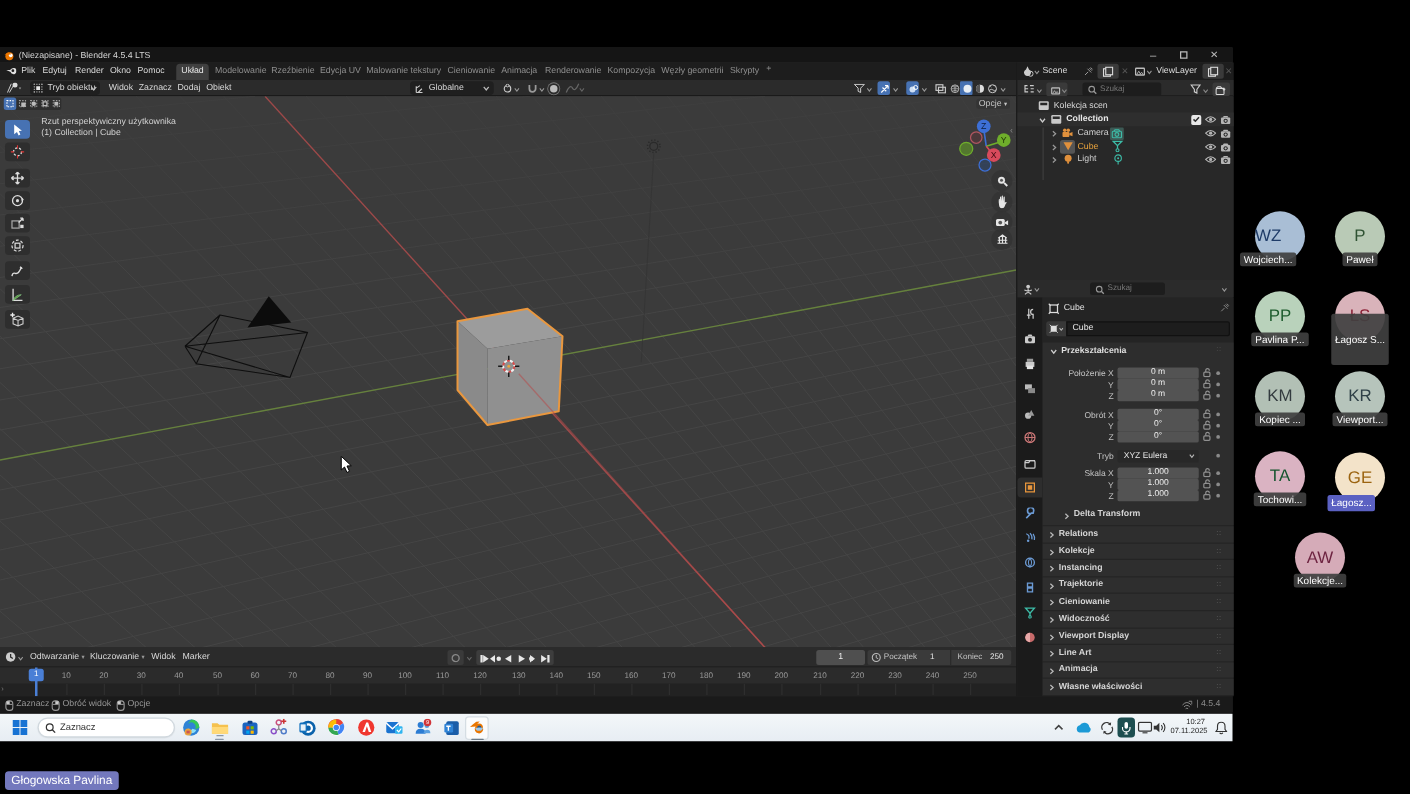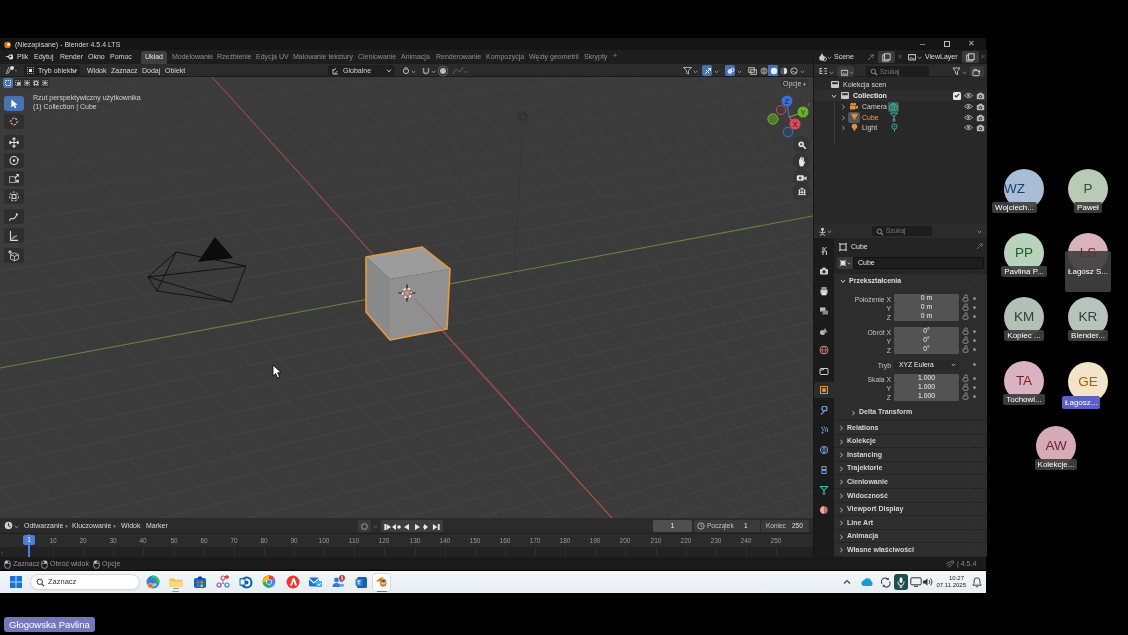--- a/index.html
+++ b/index.html
@@ -1044,22 +1044,22 @@
       <span class="abs" style="left:992px;top:203px;width:64px;text-align:left;font-size:8px;white-space:nowrap"><span style="background:rgba(64,64,64,0.92);color:#fff;border-radius:2px;padding:1px 3px">Wojciech...</span></span>
       <span class="abs" style="left:1068px;top:169px;width:40px;height:40px;border-radius:50%;background:#b9cab6;color:#2f5233;font-size:13.5px;text-align:center;line-height:40px">P</span>
       <span class="abs" style="left:1056px;top:203px;width:64px;text-align:center;font-size:8px;white-space:nowrap"><span style="background:rgba(64,64,64,0.92);color:#fff;border-radius:2px;padding:1px 3px">Paweł</span></span>
       <span class="abs" style="left:1004px;top:233px;width:40px;height:40px;border-radius:50%;background:#b9d2bb;color:#1e5c2e;font-size:13.5px;text-align:center;line-height:40px">PP</span>
       <span class="abs" style="left:992px;top:267px;width:64px;text-align:center;font-size:8px;white-space:nowrap"><span style="background:rgba(64,64,64,0.92);color:#fff;border-radius:2px;padding:1px 3px">Pavlina P...</span></span>
       <span class="abs" style="left:1068px;top:233px;width:40px;height:40px;border-radius:50%;background:#d9b3ba;color:#8c2136;font-size:13.5px;text-align:center;line-height:40px">ŁS</span>
       <span class="abs" style="left:1056px;top:267px;width:64px;text-align:center;font-size:8px;white-space:nowrap"><span style="background:rgba(64,64,64,0.92);color:#fff;border-radius:2px;padding:16px 3px">Łagosz S...</span></span>
       <span class="abs" style="left:1004px;top:297px;width:40px;height:40px;border-radius:50%;background:#b2c0b5;color:#333b3f;font-size:13.5px;text-align:center;line-height:40px">KM</span>
       <span class="abs" style="left:992px;top:331px;width:64px;text-align:center;font-size:8px;white-space:nowrap"><span style="background:rgba(64,64,64,0.92);color:#fff;border-radius:2px;padding:1px 3px">Kopiec ...</span></span>
       <span class="abs" style="left:1068px;top:297px;width:40px;height:40px;border-radius:50%;background:#b6c4bb;color:#2f4047;font-size:13.5px;text-align:center;line-height:40px">KR</span>
-      <span class="abs" style="left:1056px;top:331px;width:64px;text-align:center;font-size:8px;white-space:nowrap"><span style="background:rgba(64,64,64,0.92);color:#fff;border-radius:2px;padding:1px 3px">Blender...</span></span>
-      <span class="abs" style="left:1004px;top:361px;width:40px;height:40px;border-radius:50%;background:#dab3c2;color:#7f1d1d;font-size:13.5px;text-align:center;line-height:40px">TA</span>
+      <span class="abs" style="left:1056px;top:331px;width:64px;text-align:center;font-size:8px;white-space:nowrap"><span style="background:rgba(64,64,64,0.92);color:#fff;border-radius:2px;padding:1px 3px">Viewport...</span></span>
+      <span class="abs" style="left:1004px;top:361px;width:40px;height:40px;border-radius:50%;background:#dab3c2;color:#14532d;font-size:13.5px;text-align:center;line-height:40px">TA</span>
       <span class="abs" style="left:992px;top:395px;width:64px;text-align:center;font-size:8px;white-space:nowrap"><span style="background:rgba(64,64,64,0.92);color:#fff;border-radius:2px;padding:1px 3px">Tochowi...</span></span>
       <span class="abs" style="left:1068px;top:362px;width:40px;height:40px;border-radius:50%;background:#f3e3c9;color:#9c6410;font-size:13.5px;text-align:center;line-height:40px">GE</span>
       <span class="abs" style="left:1062px;top:396px;height:13px;background:#5b61c2;border-radius:2px;color:#fff;font-size:8px;line-height:13px;padding:0 3px;white-space:nowrap">Łagosz...</span>
       <span class="abs" style="left:1036px;top:426px;width:40px;height:40px;border-radius:50%;background:#d5abb8;color:#6d2340;font-size:13.5px;text-align:center;line-height:40px">AW</span>
       <span class="abs" style="left:1024px;top:460px;width:64px;text-align:center;font-size:8px;white-space:nowrap"><span style="background:rgba(64,64,64,0.92);color:#fff;border-radius:2px;padding:1px 3px">Kolekcje...</span></span>
     </div>
     <div id="namelabel" class="abs" style="left:4px;top:617px;height:15px;background:#7378bd;border-radius:3px;color:#fff;font-size:9.5px;line-height:15px;padding:0 5px">Głogowska Pavlina</div>
 </div>
 
 </body></html>

